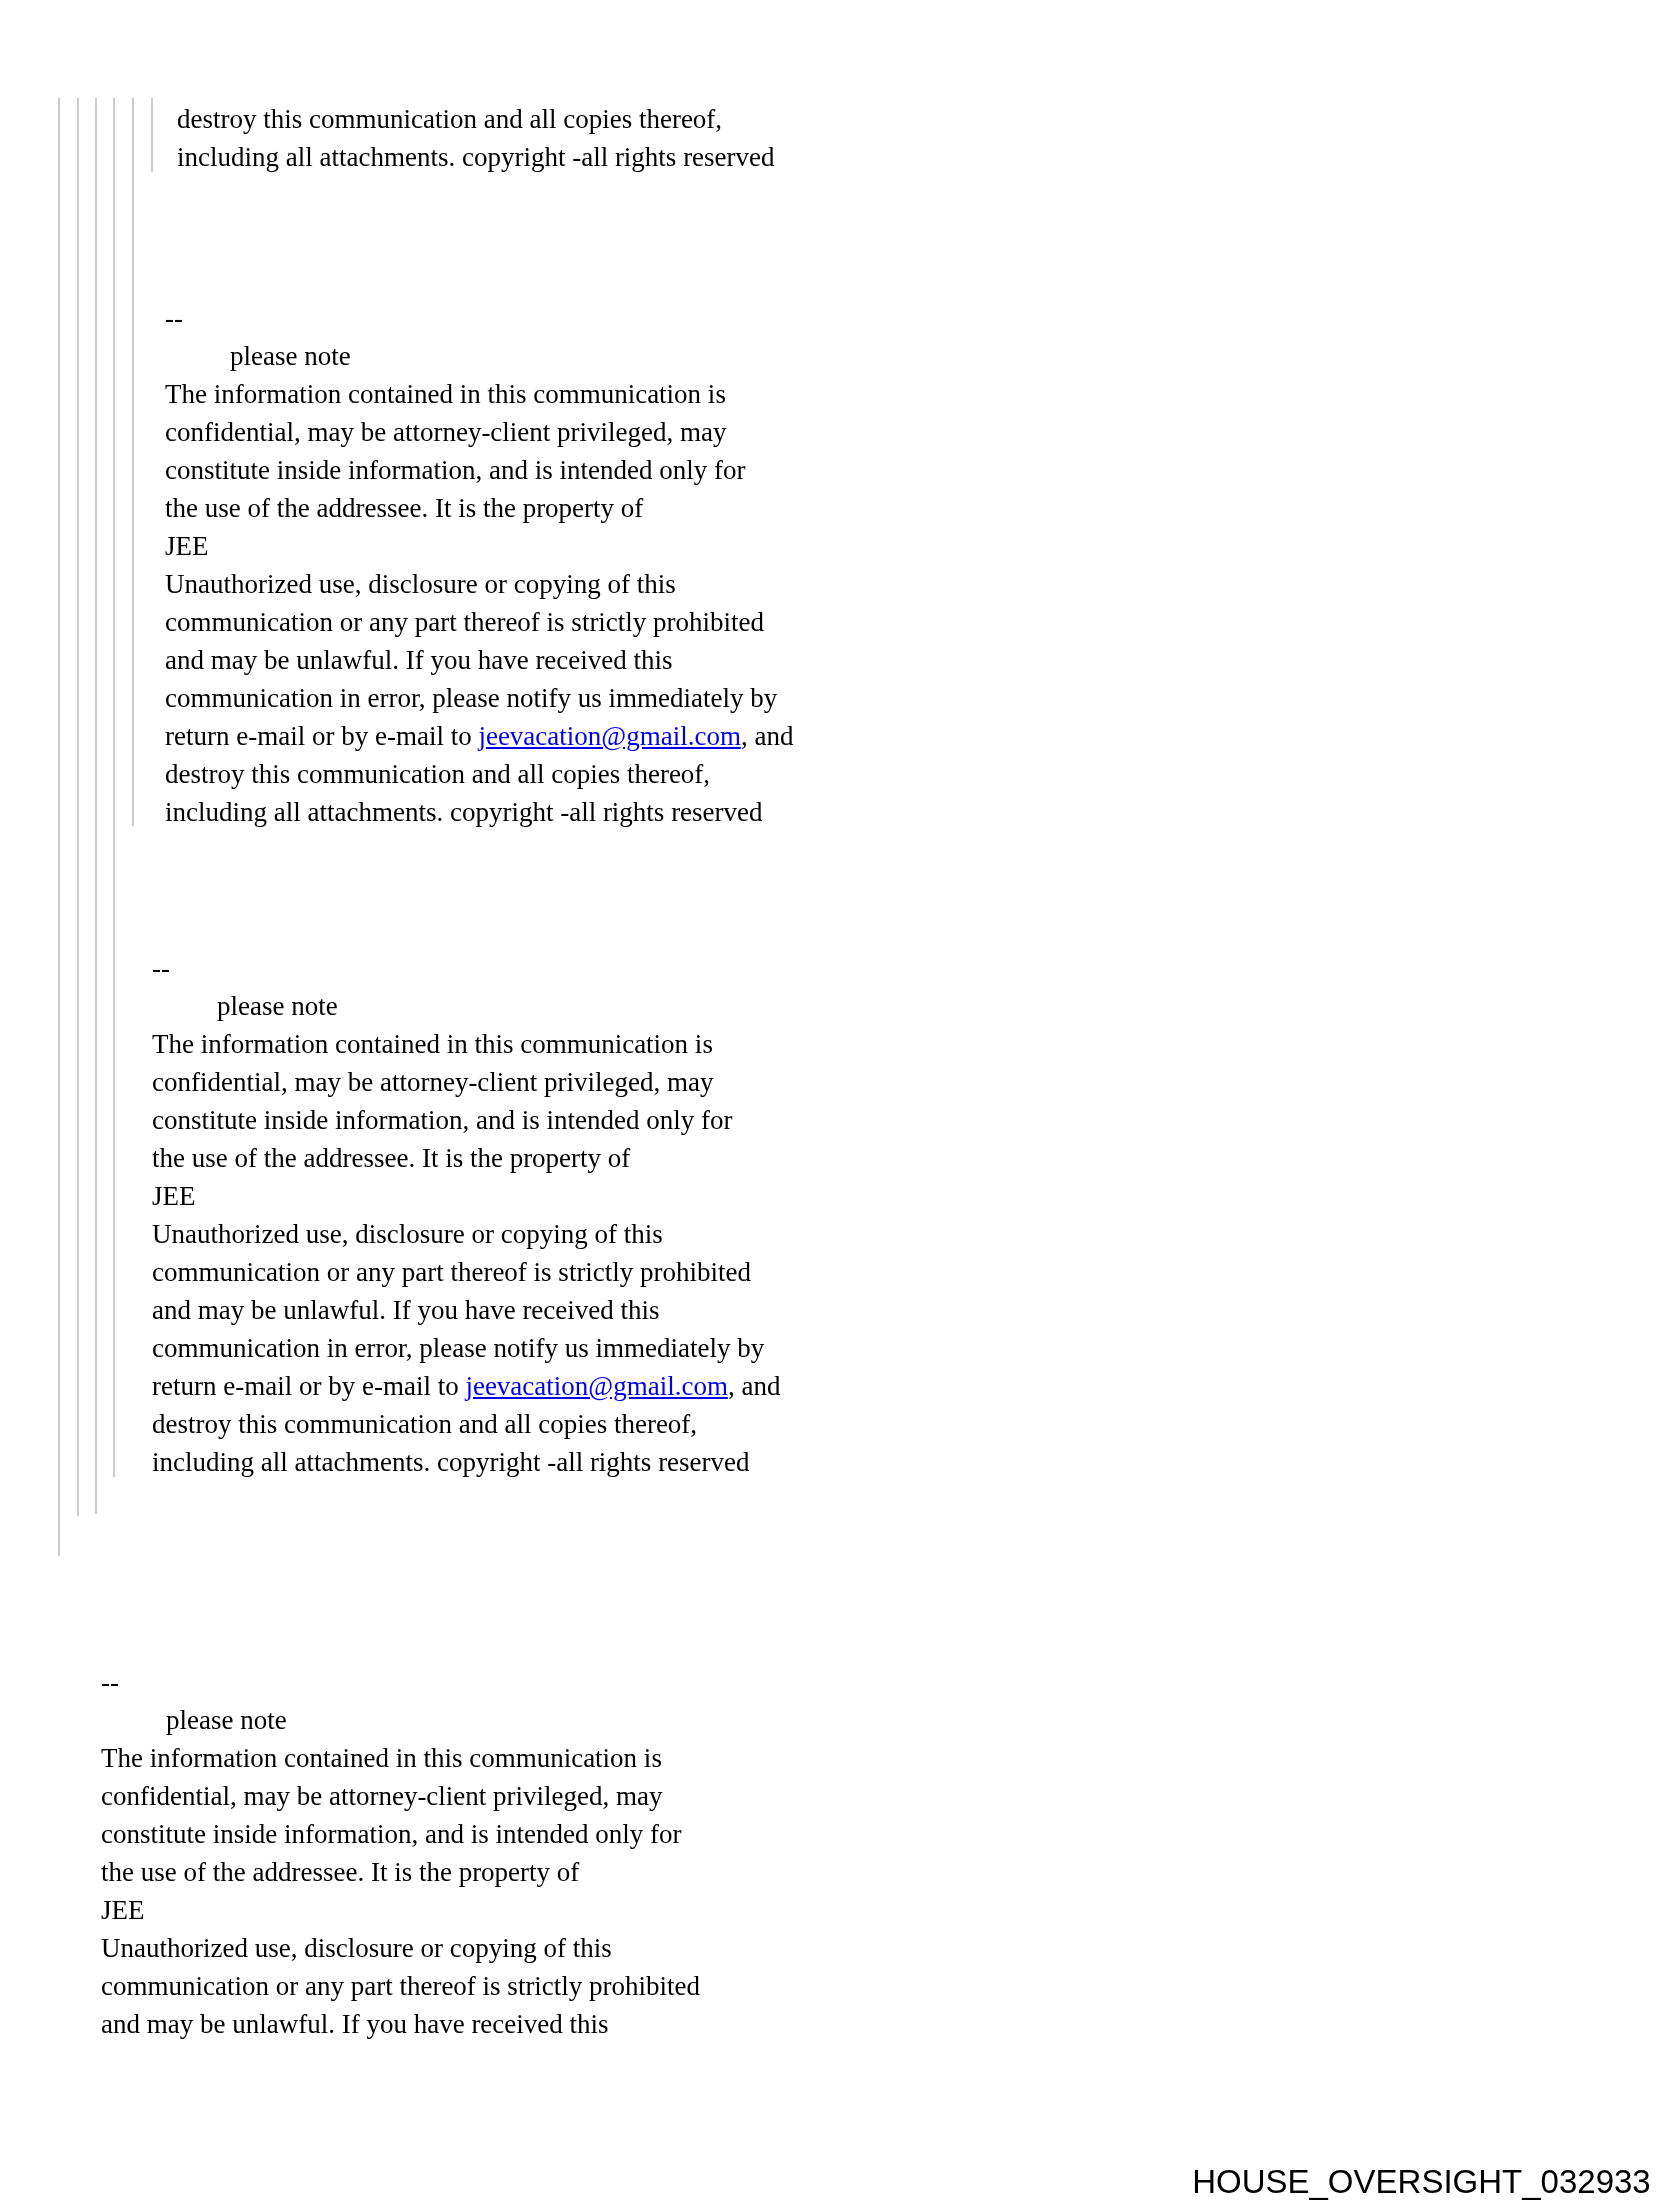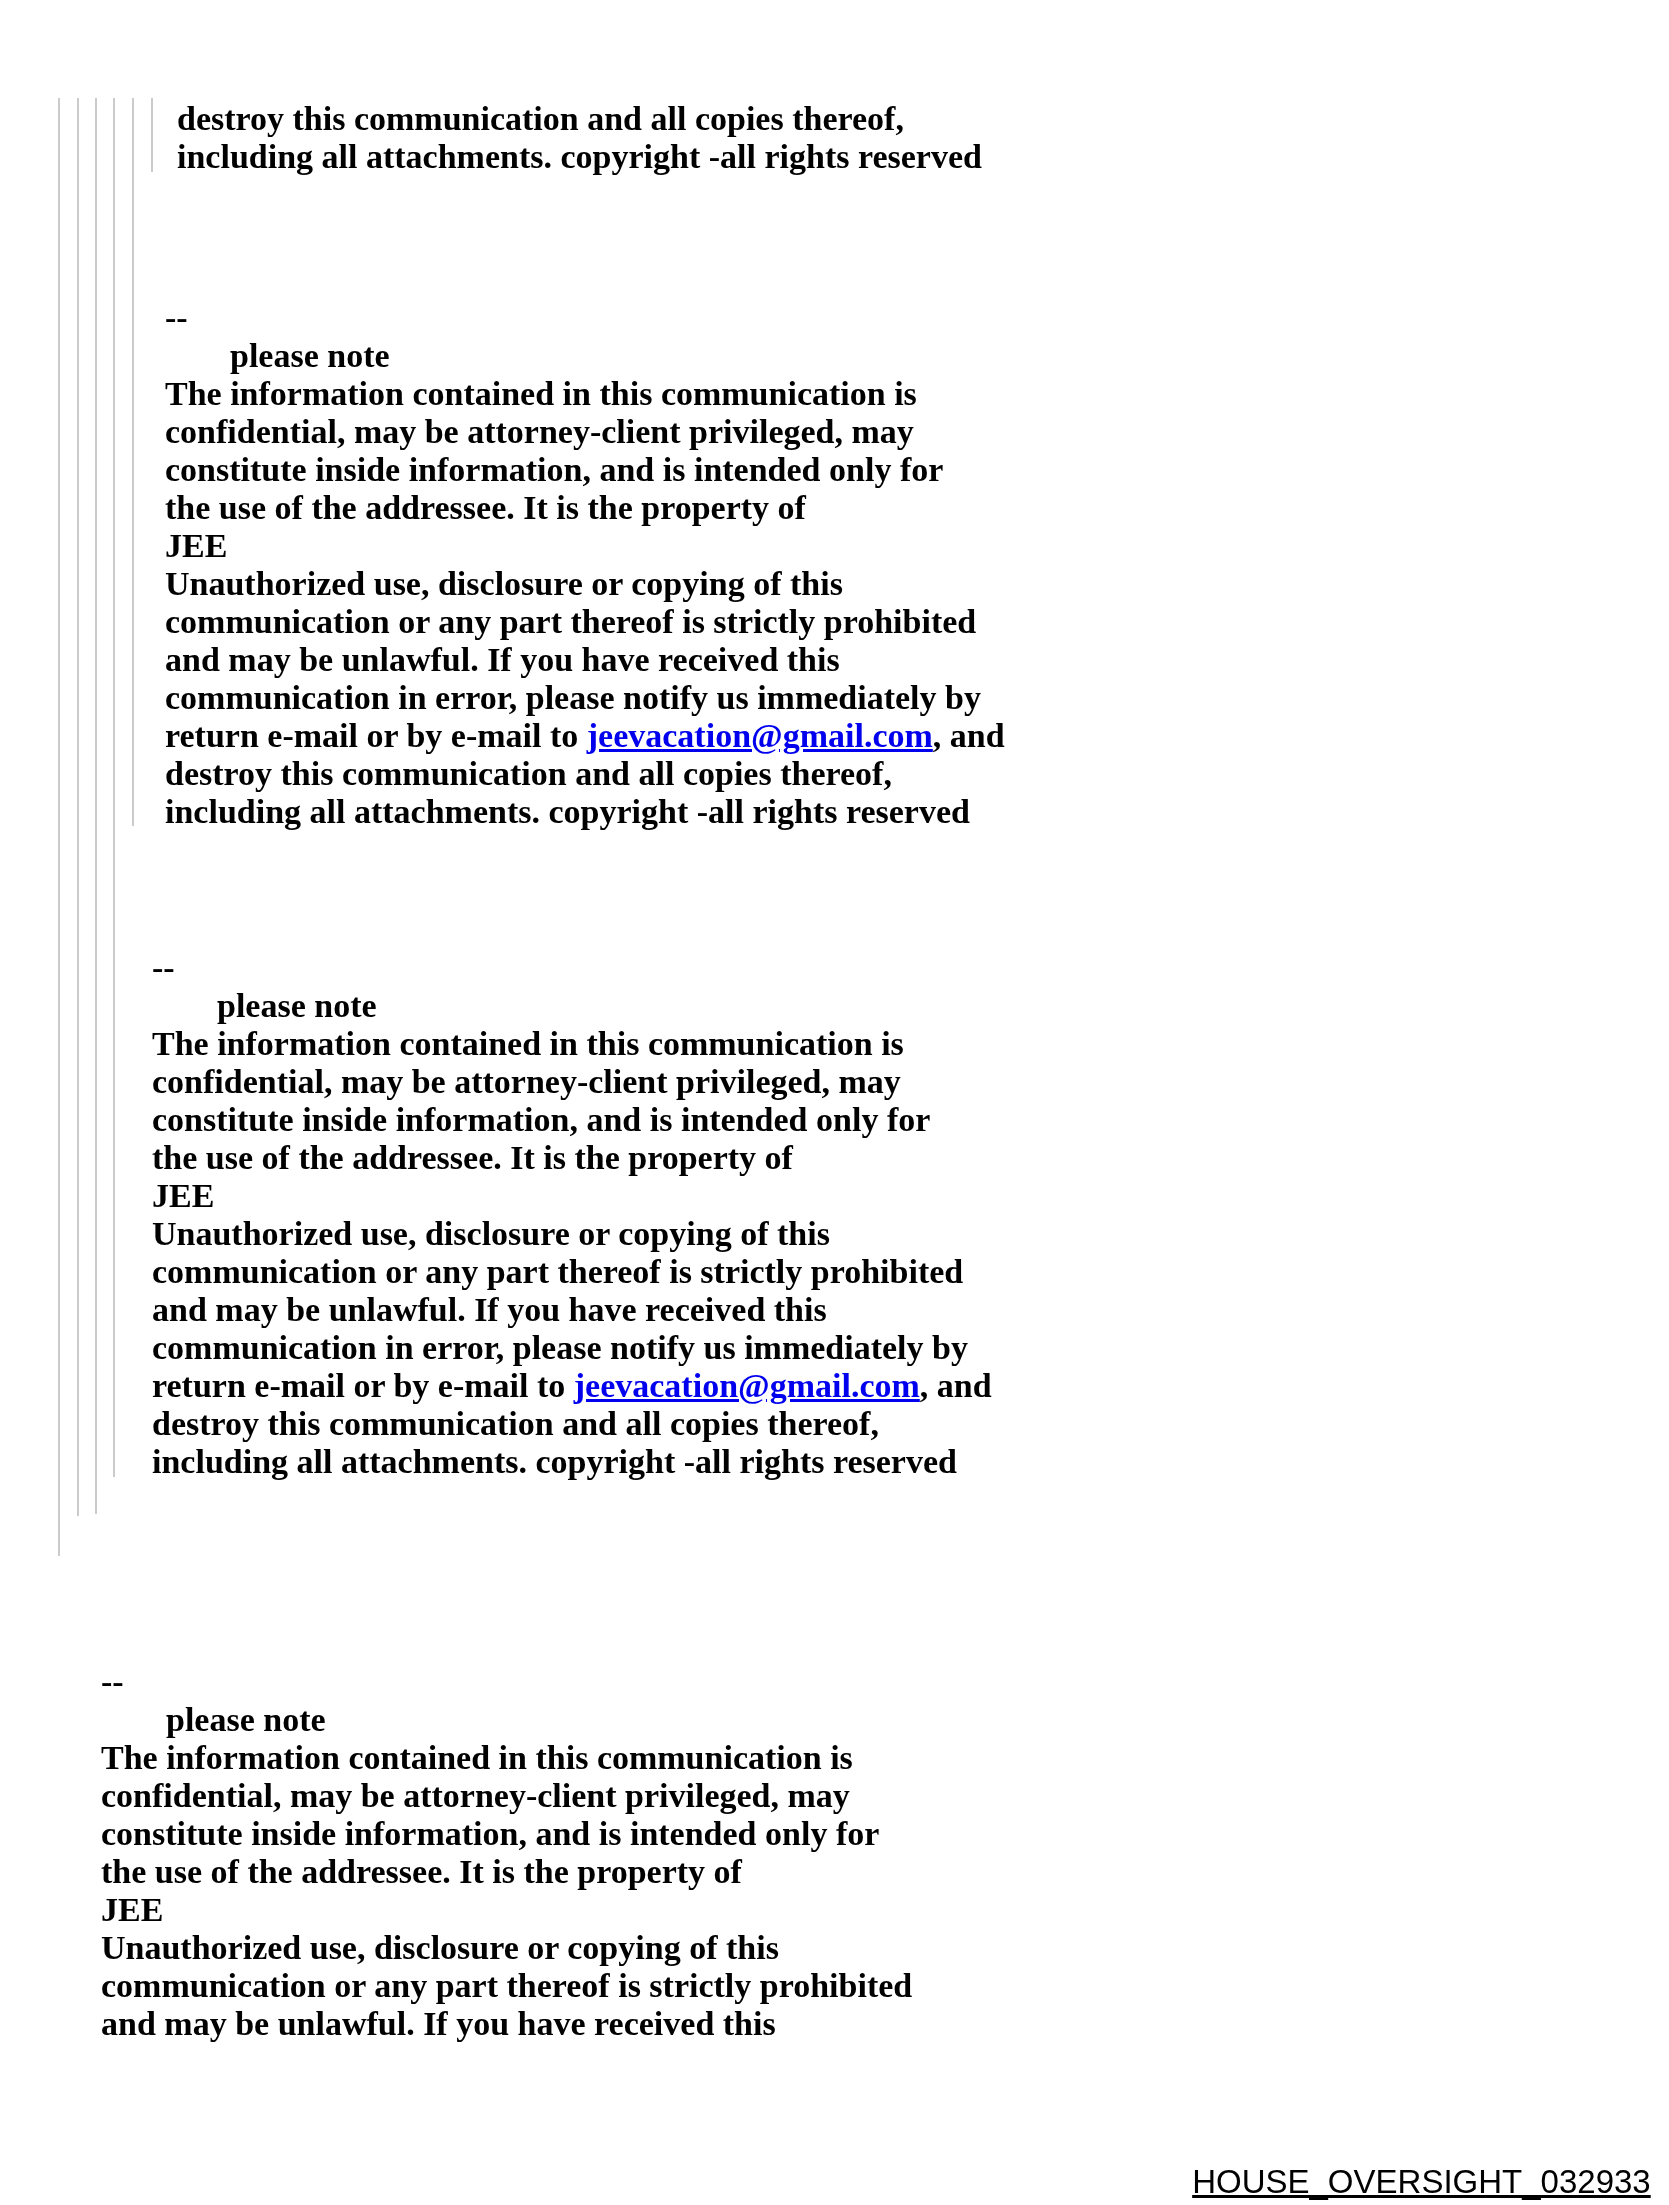--- a/index.html
+++ b/index.html
@@ -15,45 +15,43 @@
     overflow: hidden;
     font-family: "Liberation Serif", "DejaVu Serif", serif;
     color: #000000;
   }
   .qbar {
     position: absolute;
     width: 2px;
   }
   .block {
     position: absolute;
-    font-size: 34px;
+    font-size: 27px;
     line-height: 38px;
     white-space: pre;
-    font-weight: bold;
   }
   .line {
     min-height: 38px;
   }
   .line.indented {
     padding-left: 65px;
   }
   .email-link {
     text-decoration: underline;
     cursor: pointer;
     text-align: right;
   }
   .bates {
     position: absolute;
     right: 18.3px;
     top: 2163px;
     font-family: "Liberation Sans", "DejaVu Sans", sans-serif;
     font-size: 33px;
     color: #000000;
     white-space: pre;
-    text-decoration: underline;
   }
 </style>
 </head>
 <body>
 
 <div class="page">
   <div>
       <div class="qbar" style="left: 58px; top: 98px; height: 1458px; background: rgb(203, 203, 203);"></div>
       <div class="qbar" style="left: 77px; top: 98px; height: 1418px; background: rgb(203, 203, 203);"></div>
       <div class="qbar" style="left: 95px; top: 98px; height: 1416px; background: rgb(203, 203, 203);"></div>

